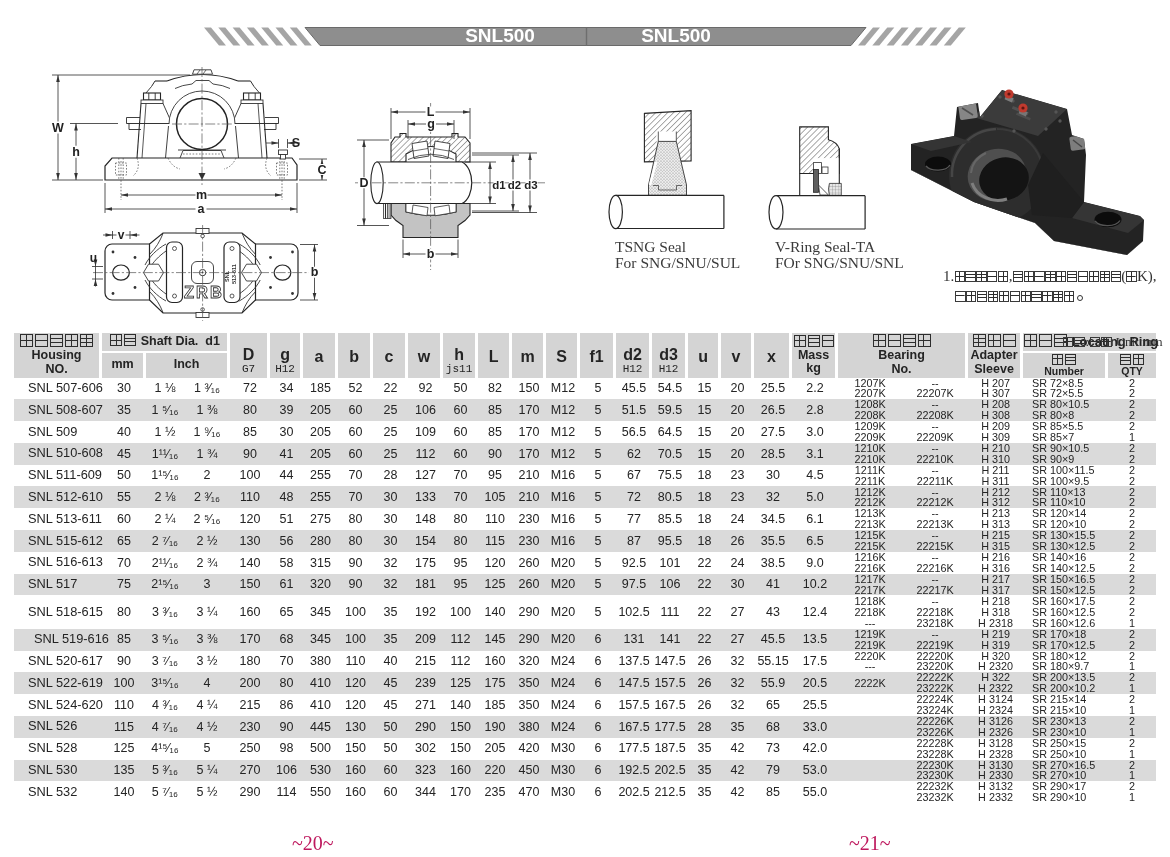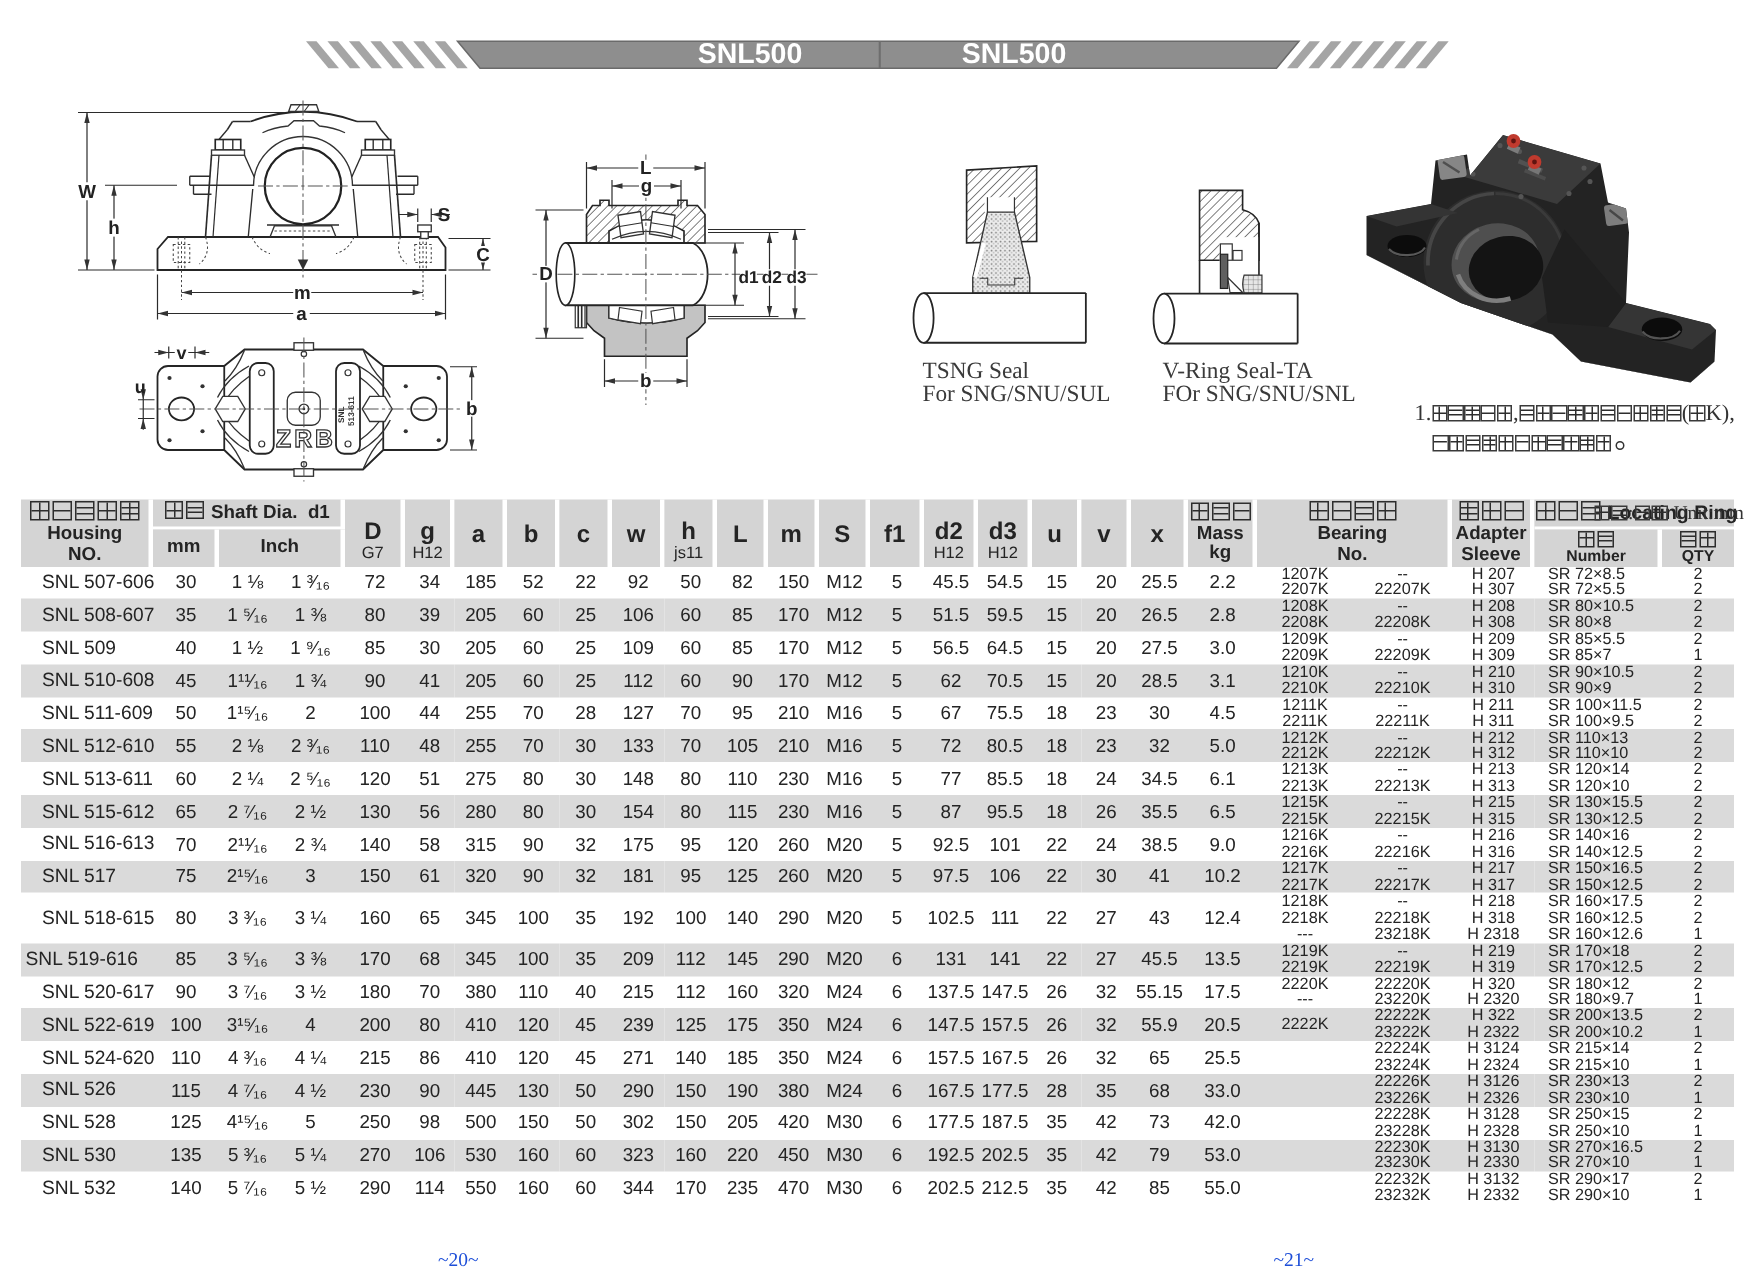--- a/index.html
+++ b/index.html
@@ -15,35 +15,35 @@
 .c12{width:12px;height:12px;}
 .c13{width:13px;height:13px;}
 .c11{width:11px;height:11px;}
 .c15{width:10.2px;height:11px;border-color:#3a3a3a;margin:0 0.35px;vertical-align:-1px;}.c10{width:10.5px;height:10.5px;border-color:#3a3a3a;margin:0 0.6px;}
 
 #tbl{position:absolute;left:14px;top:332.5px;width:1142px;border-collapse:separate;border-spacing:0;table-layout:fixed;}
 #tbl th{background:#d4d4d4;font-weight:bold;color:#242424;padding:0;vertical-align:middle;text-align:center;font-size:0;line-height:0;}
 #tbl th.lb{vertical-align:bottom;padding-bottom:2px;}
 #tbl th.ls{vertical-align:bottom;padding-bottom:12.5px;}
 .ln1{font-size:16px;line-height:17px;font-weight:bold;}
-.ln2{font-size:11px;line-height:12.5px;font-weight:normal;}
+.ln2{font-size:11px;line-height:12.5px;font-weight:normal;font-family:Liberation Mono, monospace;}
 .eng{font-size:12.5px;line-height:13.5px;font-weight:bold;}
 .cjr{line-height:14px;font-size:12.5px;}
 #tbl th.br{border-right:3px solid #fff;}
 #tbl th.bb{border-bottom:2.5px solid #fff;margin-left:28px;}
 #tbl td{padding:0;text-align:center;color:#242424;font-size:12.5px;vertical-align:middle;line-height:1;white-space:nowrap;}
 #tbl tr.g td{background:#dadada;}
 #tbl .sm{font-size:10.8px;line-height:10.85px;}
 #tbl td.lft{text-align:left;padding-left:9px;}
 #tbl td.nm{font-size:12.8px;}
 tr.r1{height:20px;}
 tr.r2{height:25px;}
 tr.d{height:21.8px;}
 tr.d3{height:33.3px;}
-.pg{position:absolute;font-family:"Liberation Serif",serif;font-size:13px;color:#1d4ed8;}
+.pg{position:absolute;font-family:"Liberation Serif",serif;font-size:20px;color:#be185d;}
 </style>
 </head>
 <body>
 <svg id="banner" width="1170" height="60" viewBox="0 0 1170 60">
     <polygon points="305,27.5 866,27.5 851,45.5 320,45.5" fill="#8e8e8e" stroke="#6a6a6a" stroke-width="1"></polygon>
     <line x1="586.5" y1="27.5" x2="586.5" y2="45.5" stroke="#6e6e6e" stroke-width="1.4"></line>
     <polygon points="204,27.5 211,27.5 226,45.5 219,45.5" fill="#a5a5a5"></polygon>
     <polygon points="873,27.5 880,27.5 865,45.5 858,45.5" fill="#a5a5a5"></polygon>
     <polygon points="218.3,27.5 225.3,27.5 240.3,45.5 233.3,45.5" fill="#a5a5a5"></polygon>
     <polygon points="887.3,27.5 894.3,27.5 879.3,45.5 872.3,45.5" fill="#a5a5a5"></polygon>
@@ -813,21 +813,21 @@
         <td>27</td>
         <td>43</td>
         <td>12.4</td>
         <td class="sm">1218K<br>2218K<br>---</td>
         <td class="sm">--<br>22218K<br>23218K</td>
         <td class="sm">H 218<br>H 318<br>H 2318</td>
         <td class="sm lft">SR 160×17.5<br>SR 160×12.5<br>SR 160×12.6</td>
         <td class="sm">2<br>2<br>1</td>
       </tr>
       <tr class="g d">
-        <td class="nm" style="text-align:left;padding-left:3px;">SNL 519-616</td>
+        <td class="nm" style="text-align:left;padding-left:20px;">SNL 519-616</td>
         <td>85</td>
         <td>3&nbsp;<span>⁵⁄₁₆</span></td>
         <td>3&nbsp;⅜</td>
         <td>170</td>
         <td>68</td>
         <td>345</td>
         <td>100</td>
         <td>35</td>
         <td>209</td>
         <td>112</td>

